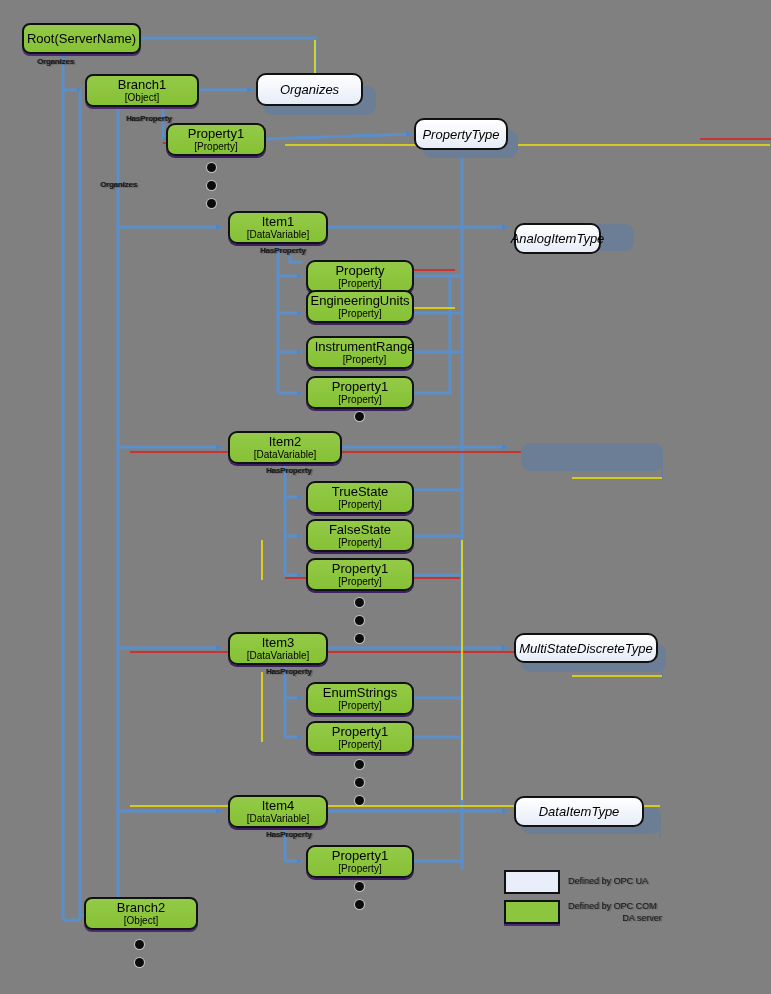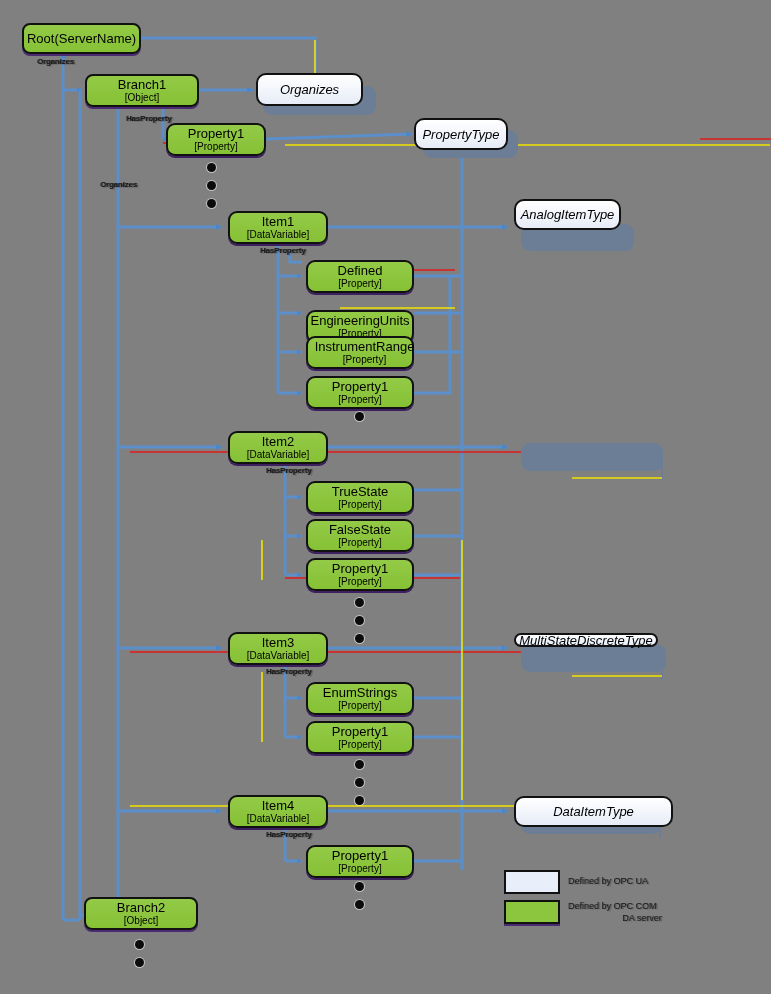--- a/index.html
+++ b/index.html
@@ -265,40 +265,40 @@
     <span class="nm">Property1</span>
     <span class="sub">[Property]</span>
   </div>
 
   <div class="node green" style="left:228px;top:211px;width:100px;height:33px;">
     <span class="nm">Item1</span>
     <span class="sub">[DataVariable]</span>
   </div>
 
   <div class="node green" style="left:306px;top:260px;width:108px;height:33px;">
-    <span class="nm">Defined</span>
-    <span class="sub">[Property]</span>
-  </div>
-
-  <div class="node green" style="left:306px;top:310px;width:108px;height:33px;">
+    <span class="nm">Property</span>
+    <span class="sub">[Property]</span>
+  </div>
+
+  <div class="node green" style="left:306px;top:290px;width:108px;height:33px;">
     <span class="nm">EngineeringUnits</span>
     <span class="sub">[Property]</span>
   </div>
 
   <div class="node green" style="left:306px;top:336px;width:108px;height:33px;padding-left:9px;">
     <span class="nm">InstrumentRange</span>
     <span class="sub">[Property]</span>
   </div>
 
   <div class="node green" style="left:306px;top:376px;width:108px;height:33px;">
     <span class="nm">Property1</span>
     <span class="sub">[Property]</span>
   </div>
 
-  <div class="node green" style="left:228px;top:431px;width:100px;height:33px;">
+  <div class="node green" style="left:228px;top:431px;width:114px;height:33px;">
     <span class="nm">Item2</span>
     <span class="sub">[DataVariable]</span>
   </div>
 
   <div class="node green" style="left:306px;top:481px;width:108px;height:33px;">
     <span class="nm">TrueState</span>
     <span class="sub">[Property]</span>
   </div>
 
   <div class="node green" style="left:306px;top:519px;width:108px;height:33px;">
@@ -342,30 +342,30 @@
   </div>
 
   <div class="node white" style="left:256px;top:73px;width:107px;height:33px;">
     <span class="nm">Organizes</span>
   </div>
 
   <div class="node white" style="left:414px;top:118px;width:94px;height:32px;">
     <span class="nm">PropertyType</span>
   </div>
 
-  <div class="node white" style="left:514px;top:199px;width:107px;height:31px;">
+  <div class="node white" style="left:514px;top:223px;width:87px;height:31px;">
     <span class="nm">AnalogItemType</span>
   </div>
 
 
-  <div class="node white" style="left:514px;top:633px;width:144px;height:14px;">
+  <div class="node white" style="left:514px;top:633px;width:144px;height:30px;">
     <span class="nm">MultiStateDiscreteType</span>
   </div>
 
-  <div class="node white" style="left:514px;top:796px;width:159px;height:31px;">
+  <div class="node white" style="left:514px;top:796px;width:130px;height:31px;">
     <span class="nm">DataItemType</span>
   </div>
 
   <div class="elabel" style="left:37px;top:57px;">Organizes</div>
   <div class="elabel" style="left:100px;top:180px;">Organizes</div>
   <div class="elabel" style="left:126px;top:114px;">HasProperty</div>
   <div class="elabel" style="left:260px;top:246px;">HasProperty</div>
   <div class="elabel" style="left:266px;top:466px;">HasProperty</div>
   <div class="elabel" style="left:266px;top:667px;">HasProperty</div>
   <div class="elabel" style="left:266px;top:830px;">HasProperty</div>

